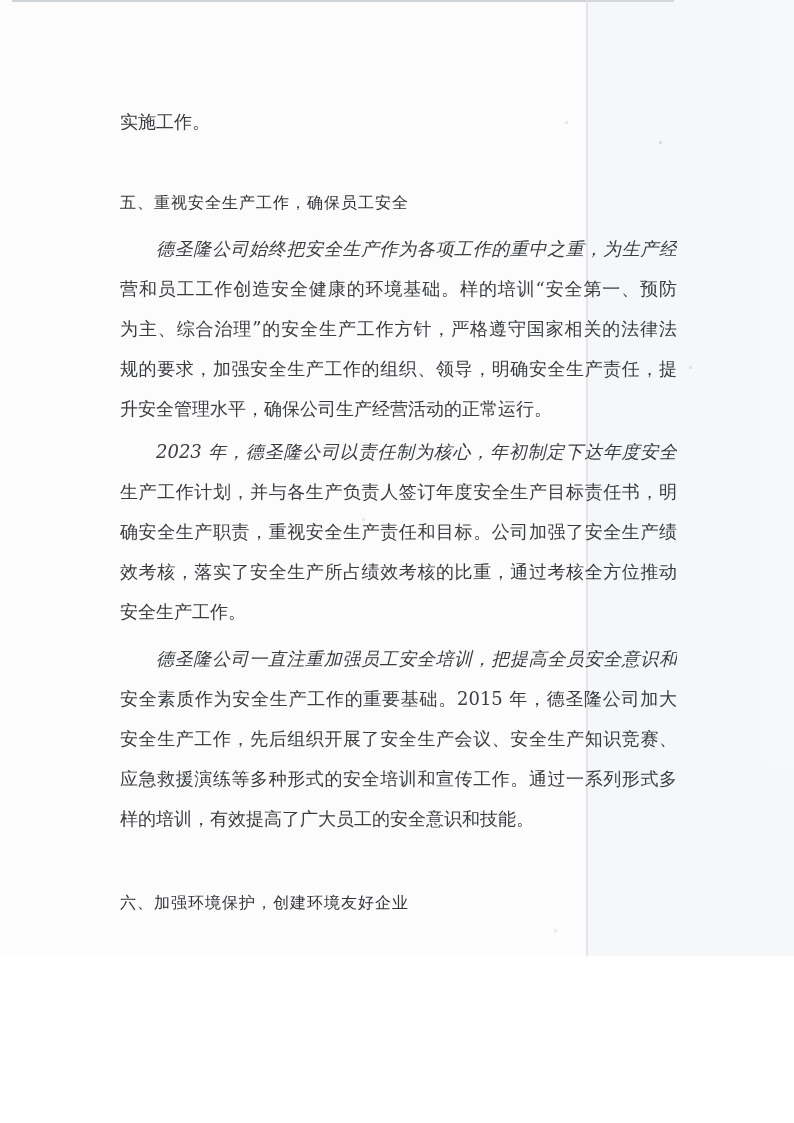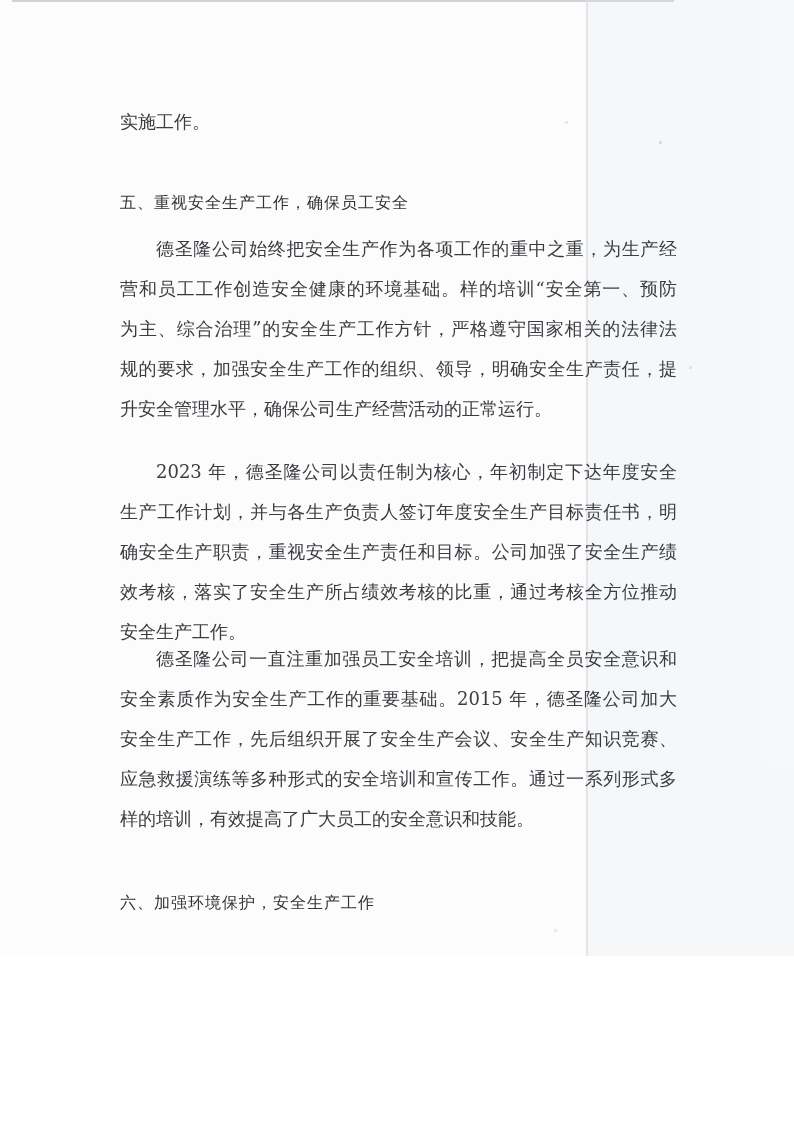--- a/index.html
+++ b/index.html
@@ -69,21 +69,21 @@
   .para .line {
     line-height: 40px;
     height: 40px;
     overflow: hidden;
   }
   .line.fill {
     text-align: justify;
     text-align-last: justify;
   }
   .line.end { text-align: left; }
-  .line.indent { text-indent: 2em; }
+  .line.indent { text-indent: 2em; font-style: italic; }
   .fragment { line-height: 40px; }
 </style>
 </head>
 <body>
 
 <div class="page">
 
   <div class="scan-top-edge"></div>
   <div class="scan-right-strip"></div>
   <div class="scan-fold-line"></div>
@@ -96,33 +96,33 @@
     <div class="block heading" style="top:184px;">五、重视安全生产工作，确保员工安全</div>
 
     <div class="block para" style="top:229px;">
       <div class="line fill indent">德圣隆公司始终把安全生产作为各项工作的重中之重，为生产经</div>
       <div class="line fill">营和员工工作创造安全健康的环境基础。样的培训“安全第一、预防</div>
       <div class="line fill">为主、综合治理”的安全生产工作方针，严格遵守国家相关的法律法</div>
       <div class="line fill">规的要求，加强安全生产工作的组织、领导，明确安全生产责任，提</div>
       <div class="line end">升安全管理水平，确保公司生产经营活动的正常运行。</div>
     </div>
 
-    <div class="block para" style="top:452px;">
+    <div class="block para" style="top:432px;">
       <div class="line fill indent">2023 年，德圣隆公司以责任制为核心，年初制定下达年度安全</div>
       <div class="line fill">生产工作计划，并与各生产负责人签订年度安全生产目标责任书，明</div>
       <div class="line fill">确安全生产职责，重视安全生产责任和目标。公司加强了安全生产绩</div>
       <div class="line fill">效考核，落实了安全生产所占绩效考核的比重，通过考核全方位推动</div>
       <div class="line end">安全生产工作。</div>
     </div>
 
     <div class="block para" style="top:639px;">
       <div class="line fill indent">德圣隆公司一直注重加强员工安全培训，把提高全员安全意识和</div>
       <div class="line fill">安全素质作为安全生产工作的重要基础。2015 年，德圣隆公司加大</div>
       <div class="line fill">安全生产工作，先后组织开展了安全生产会议、安全生产知识竞赛、</div>
       <div class="line fill">应急救援演练等多种形式的安全培训和宣传工作。通过一系列形式多</div>
       <div class="line end">样的培训，有效提高了广大员工的安全意识和技能。</div>
     </div>
 
-    <div class="block heading" style="top:884px;">六、加强环境保护，安全生产工作</div>
+    <div class="block heading" style="top:884px;">六、加强环境保护，创建环境友好企业</div>
 
 
   </div>
 </div>
 
 </body></html>

